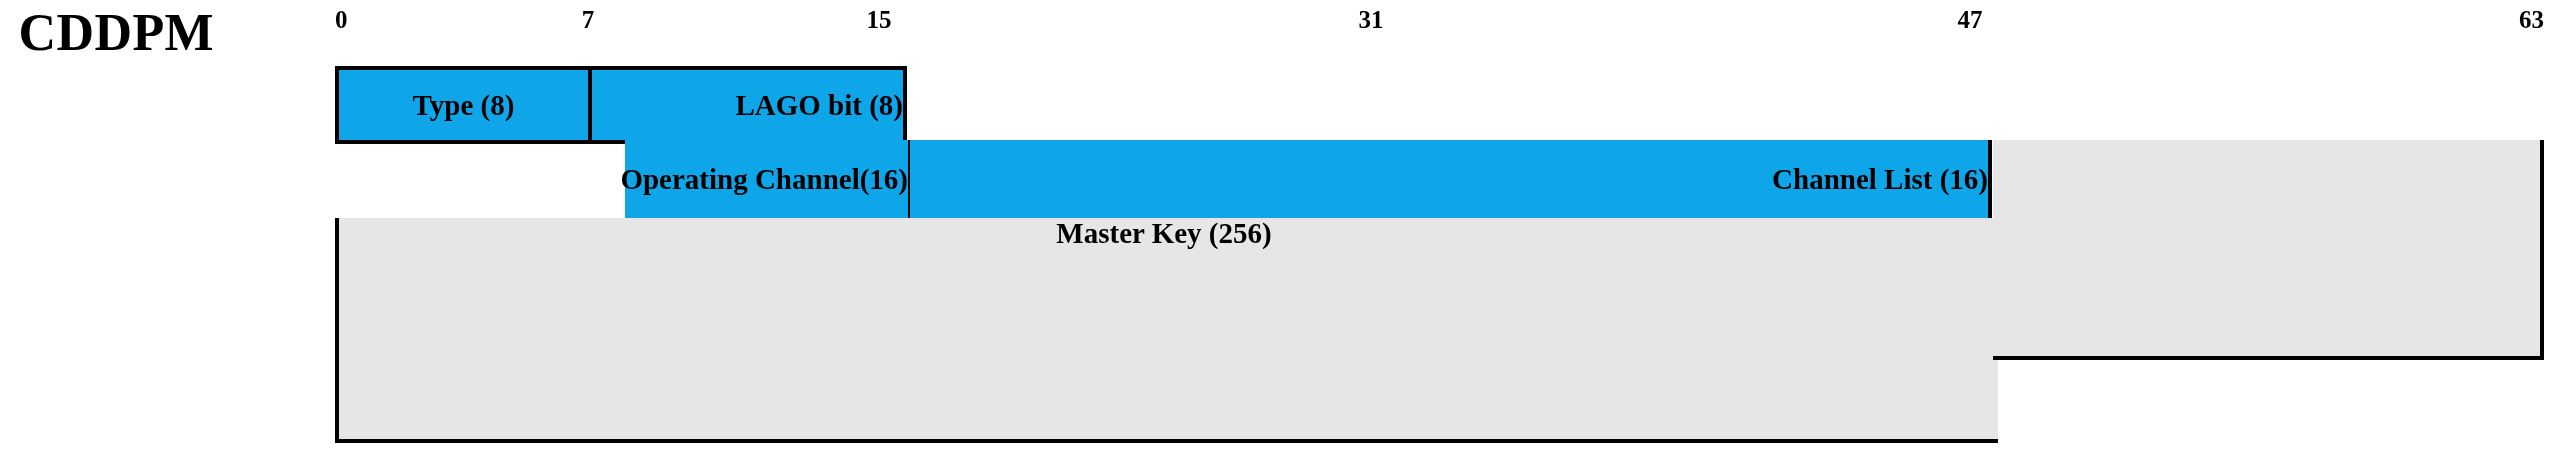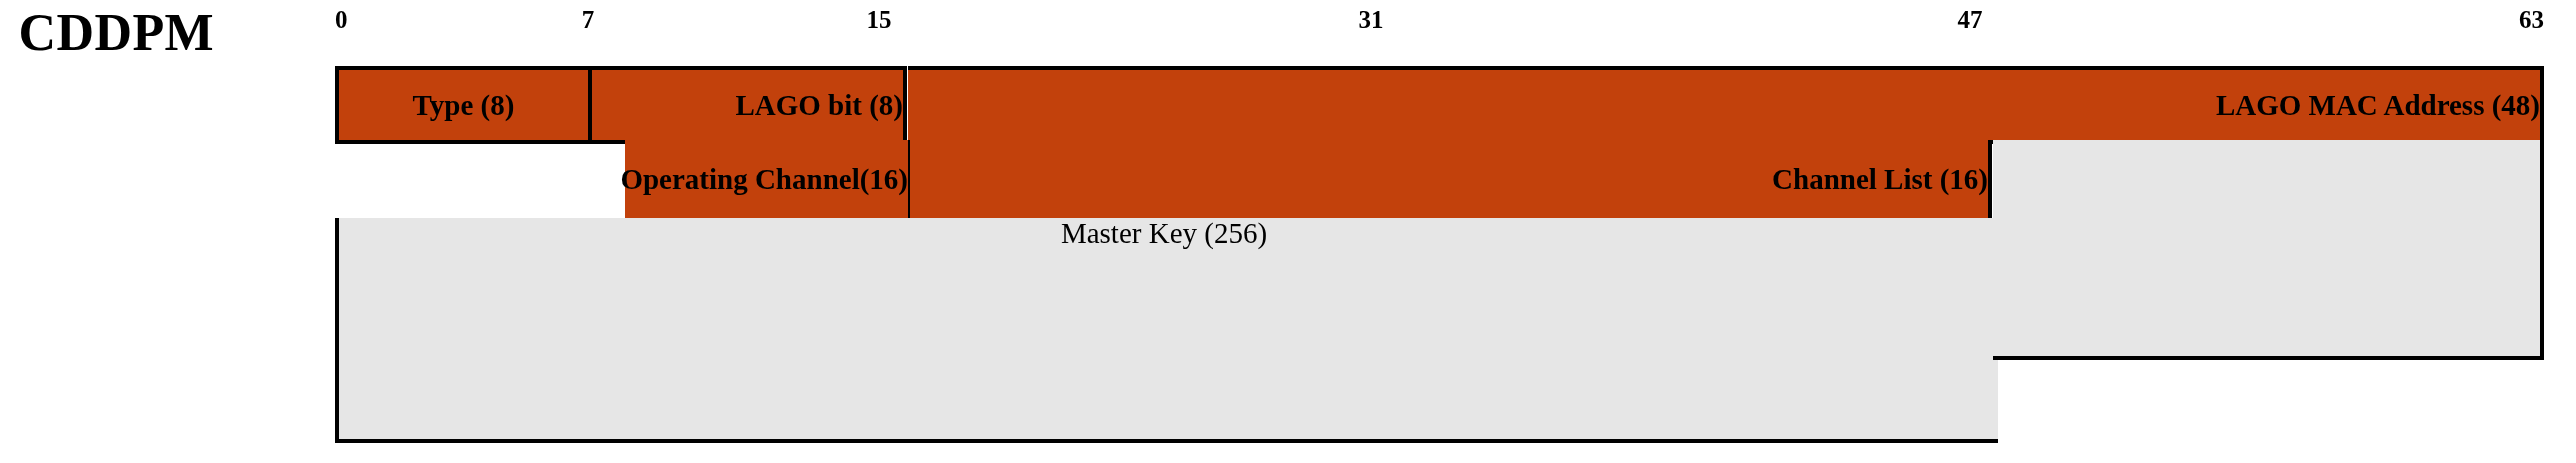--- a/index.html
+++ b/index.html
@@ -58,21 +58,21 @@
     left: 335px;
     top: 41px;
     width: 2209px;
     height: 402px;
   }
 
   .cell {
     position: absolute;
     box-sizing: border-box;
     border: 4.2px solid #000000;
-    background: #c2410c;
+    background: #0ea5e9;
     display: flex;
     align-items: center;
     justify-content: center;
     color: #000000;
     font-size: 29px;
     font-weight: 700;
     white-space: nowrap;
     line-height: 1;
   }
   .cell.shaded {
@@ -80,21 +80,21 @@
   }
   .cell.noborder-left  { border-left: none; justify-content: flex-end; }
   .cell.noborder-top   { border-top: none; }
   #masterkey-label {
     position: absolute;
     left: 0;
     top: 178px;
     width: 1658px;
     text-align: center;
     font-size: 29px;
-    font-weight: 400;
+    font-weight: 700;
     color: #000000;
     white-space: nowrap;
     line-height: 1;
   }
 </style>
 </head>
 <body>
 
 <div id="canvas">
 
@@ -112,23 +112,20 @@
   <div id="packet-diagram">
 
     <div class="cell" style="left:0px; top:25px; width:257px; height:78px;">
       <span>Type (8)</span>
     </div>
 
     <div class="cell noborder-left" style="left:257px; top:25px; width:315px; height:78px;">
       <span>LAGO bit (8)</span>
     </div>
 
-    <div class="cell noborder-left" style="left:573px; top:25px; width:1636px; height:78px;">
-      <span>LAGO MAC Address (48)</span>
-    </div>
 
 
     <div class="cell noborder-top noborder-left" style="left:290px; top:99px; width:287px; height:82px;">
       <span>Operating Channel(16)</span>
     </div>
 
     <div class="cell noborder-top noborder-left" style="left:575px; top:99px; width:1082px; height:82px;">
       <span>Channel List (16)</span>
     </div>
 

